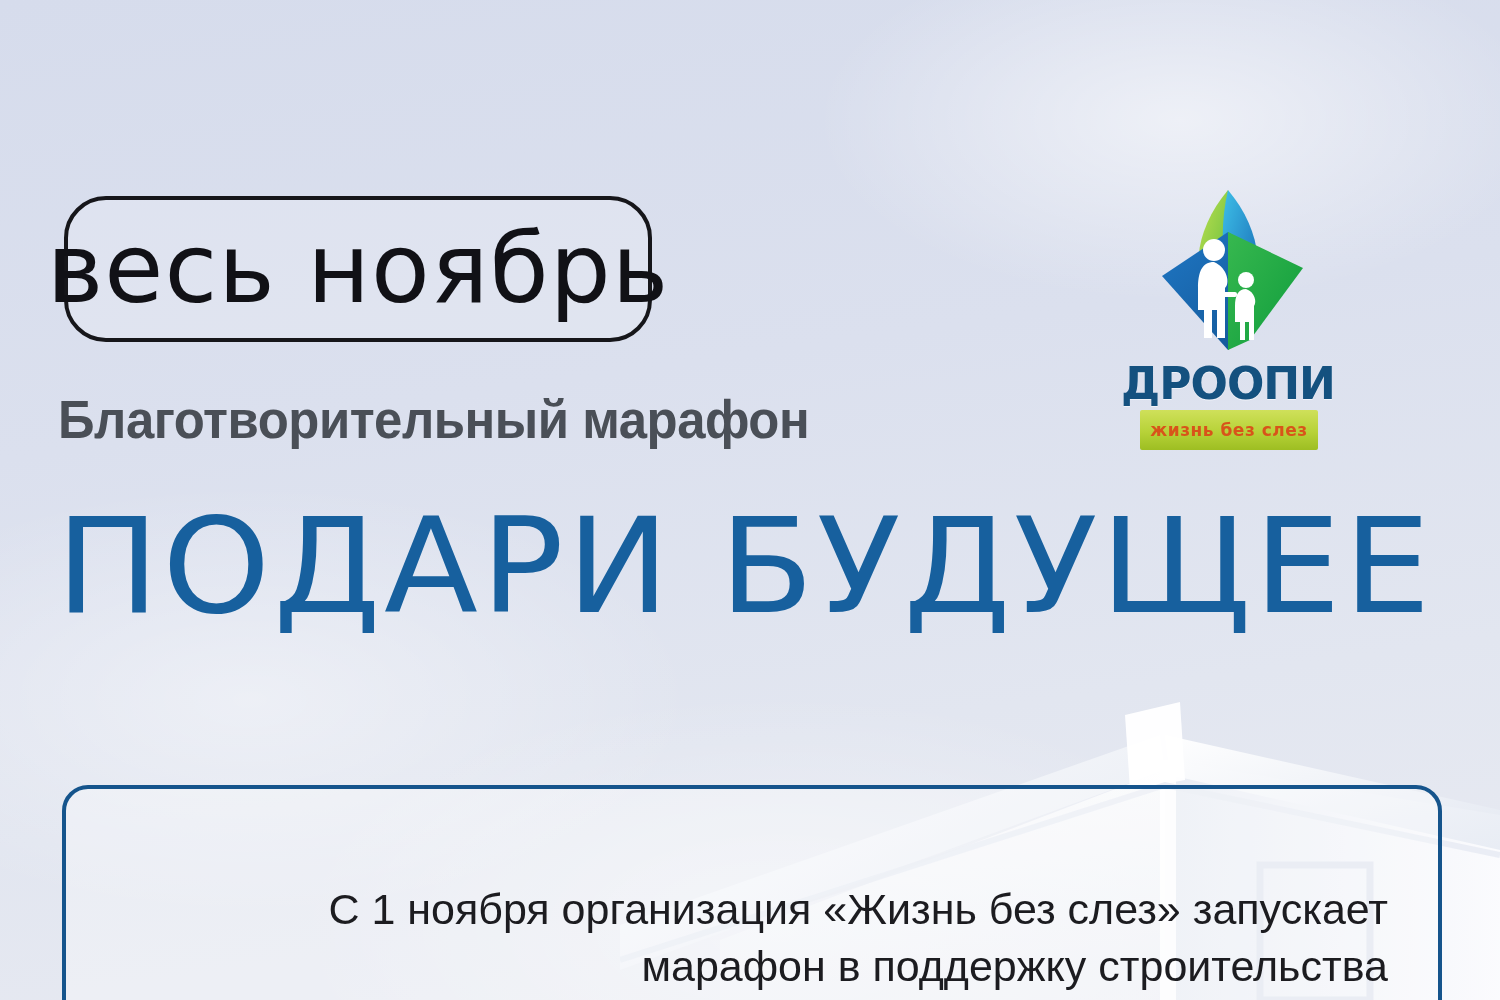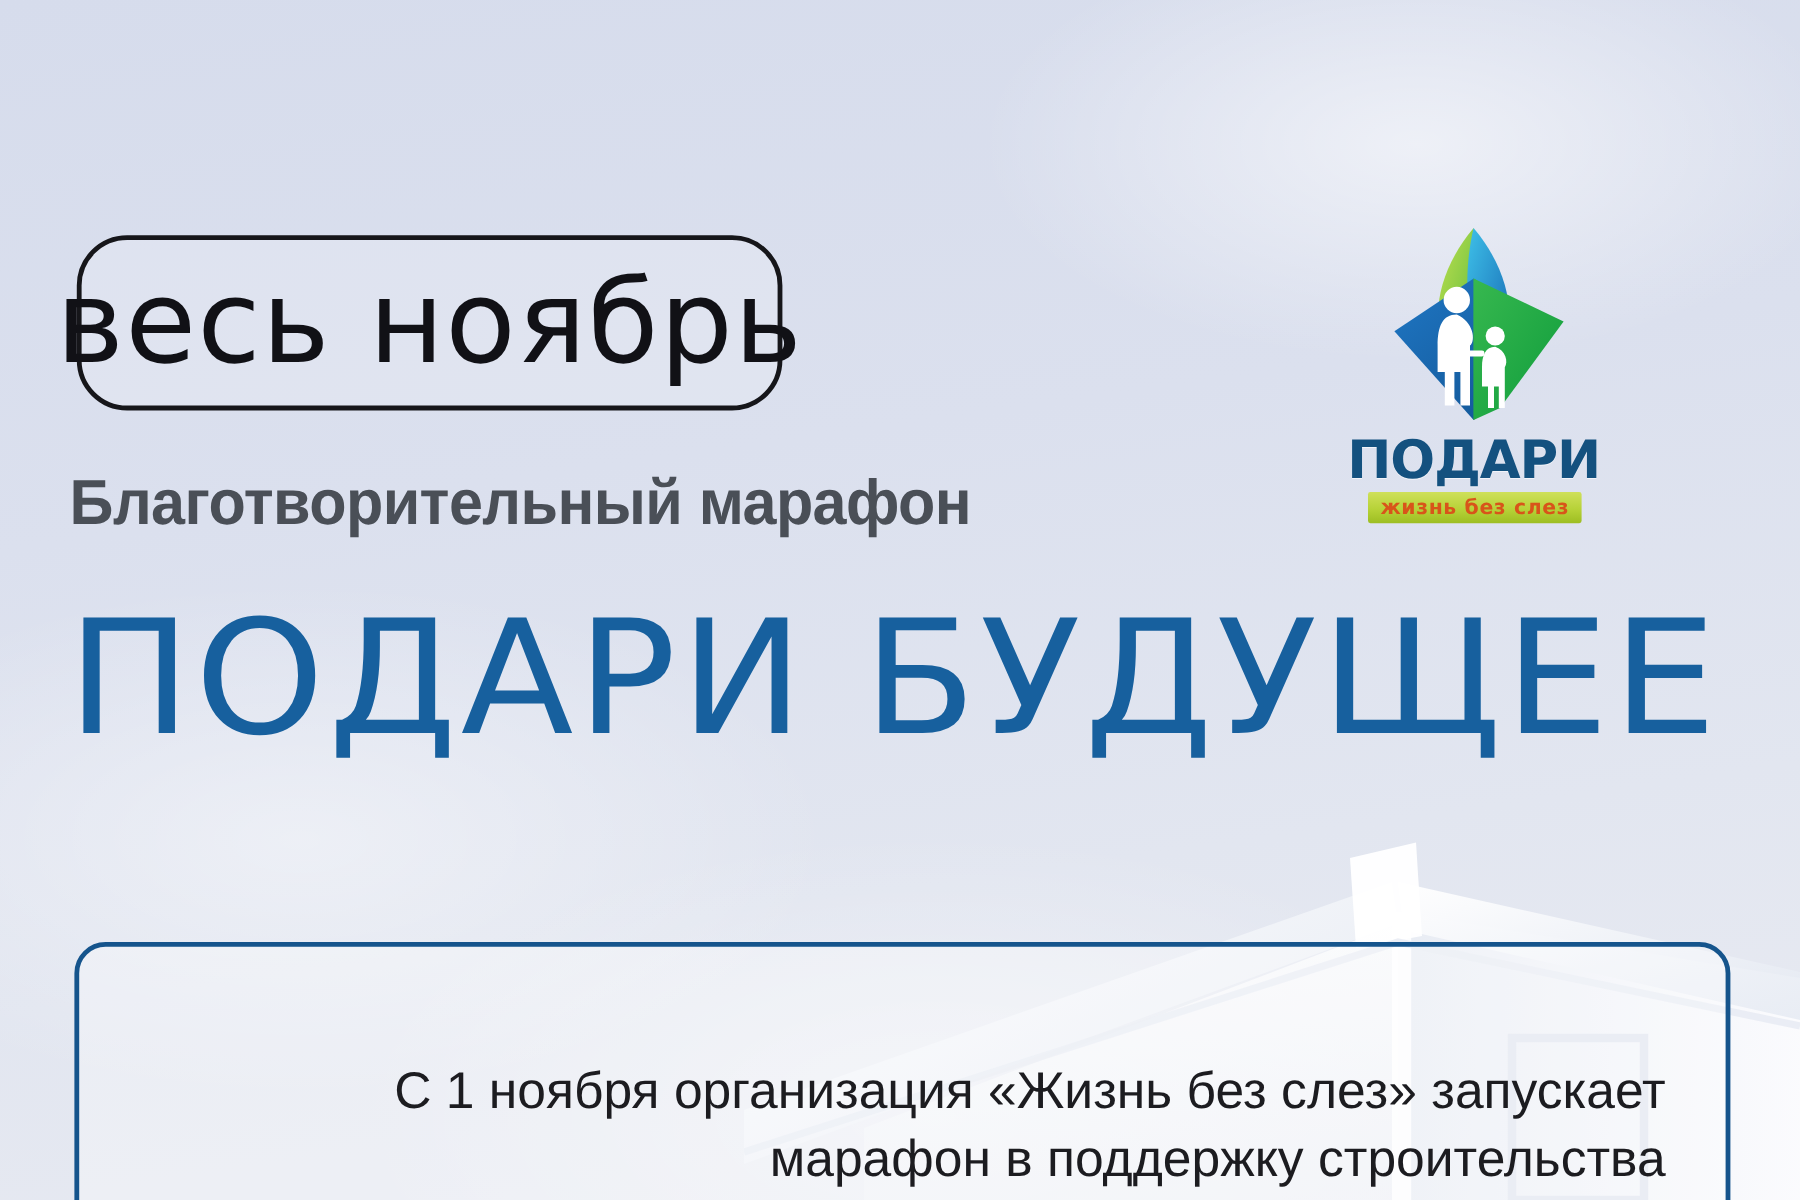--- a/index.html
+++ b/index.html
@@ -139,21 +139,21 @@
     color: #14517f;
     letter-spacing: -1px;
     font-family: "DejaVu Sans", sans-serif;
     text-shadow: 0 1px 0 rgba(255,255,255,0.6);
   }
   .logo-ribbon {
     position: absolute;
     left: 22px;
     top: 238px;
     width: 178px;
-    height: 26px;
+    height: 40px;
     background: linear-gradient(180deg, #cfe05a 0%, #b7d238 55%, #9dbe22 100%);
     border-radius: 2px;
     display: flex;
     align-items: center;
     justify-content: center;
   }
   .logo-ribbon span {
     font-size: 17px;
     line-height: 1;
     font-weight: bold;
@@ -238,21 +238,21 @@
       <path d="M110 60 L 185 96 L 132 168 L 110 178 Z" fill="url(#dGreen)"></path>
 
       <circle cx="96" cy="78" r="11" fill="#ffffff"></circle>
       <path d="M96 90 C 84 90, 80 100, 80 116 L 80 138 L 86 138 L 86 166 L 94 166 L 94 138 L 99 138 L 99 166 L 107 166 L 107 116 C 112 112, 110 96, 96 90 Z" fill="#ffffff"></path>
 
       <circle cx="128" cy="108" r="8" fill="#ffffff"></circle>
       <path d="M128 117 C 120 117, 117 124, 117 134 L 117 150 L 122 150 L 122 168 L 127 168 L 127 150 L 131 150 L 131 168 L 136 168 L 136 134 C 139 130, 137 120, 128 117 Z" fill="#ffffff"></path>
 
       <rect x="105" y="120" width="14" height="5" rx="2" fill="#ffffff"></rect>
     </svg>
-    <div class="logo-word">ПОДАРИ</div>
+    <div class="logo-word">ДРООПИ</div>
     <div class="logo-ribbon">
       <span>жизнь без слез</span>
     </div>
   </div>
 
   <div class="card">
     <div class="card-body">С 1 ноября организация «Жизнь без слез» запускает марафон в поддержку строительства</div>
   </div>
 
 </div>

